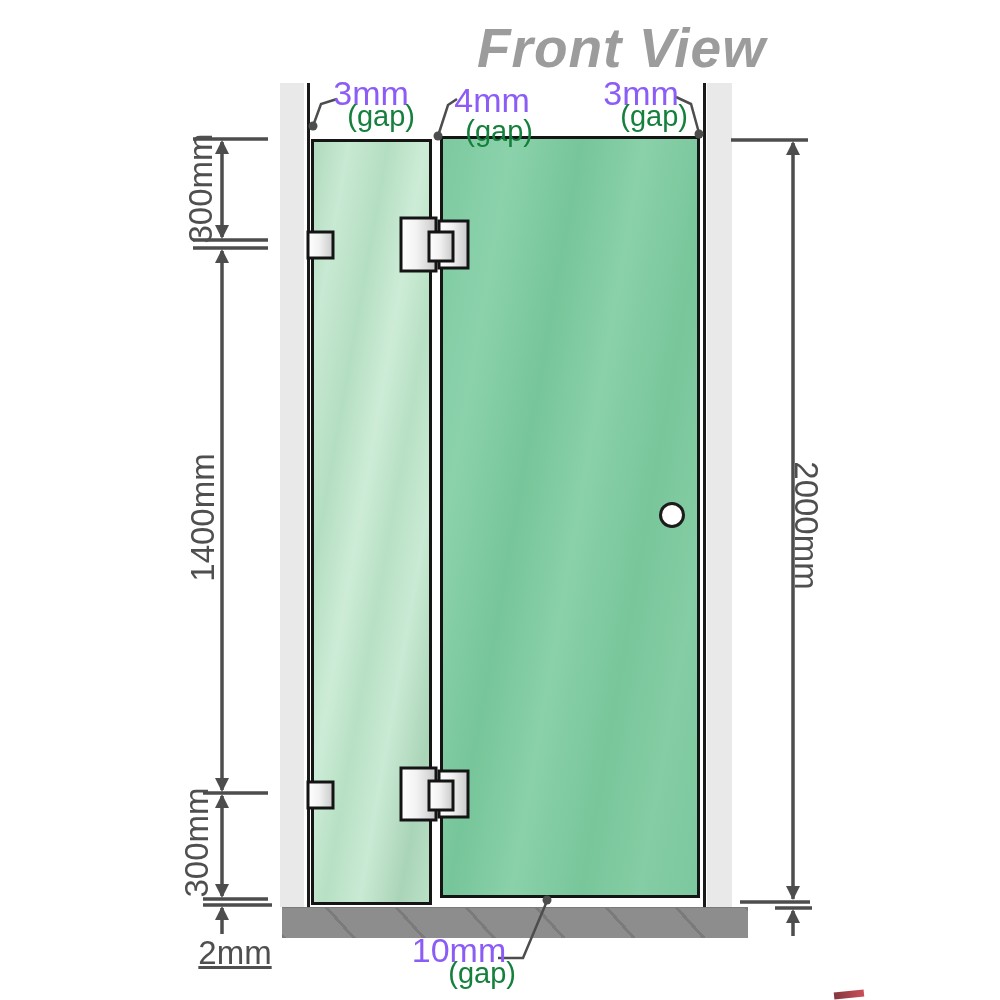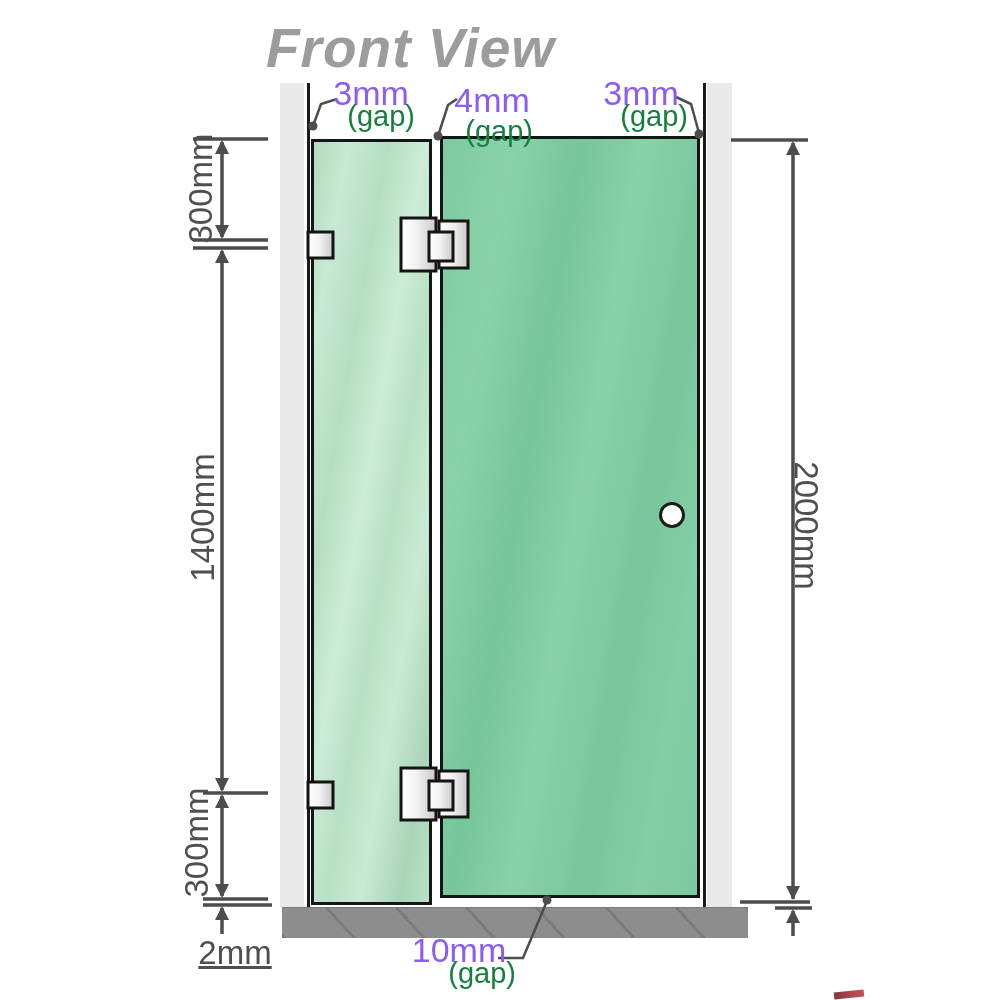--- a/index.html
+++ b/index.html
@@ -2,21 +2,21 @@
 <html><head>
 <meta charset="utf-8">
 <style>
   html,body{margin:0;padding:0;background:#ffffff;}
   #canvas{
     position:relative;width:1000px;height:1000px;background:#ffffff;
     overflow:hidden;font-family:"Liberation Sans",sans-serif;color:#4d4d4d;
   }
   .abs{position:absolute;}
   #title{
-    left:266px;top:16px;width:500px;text-align:left;
+    left:266px;top:16px;width:500px;text-align:right;
     font-size:55px;font-weight:bold;font-style:italic;color:#9c9c9c;
     letter-spacing:1px;white-space:nowrap;
   }
   .wall{background:#e9e9e9;top:83px;height:824px;}
   #wall-left-fill{left:280px;width:24px;}
   #wall-right-fill{left:707px;width:25px;}
   .wall-line{background:#1a1a1a;top:83px;height:824px;width:3px;}
   #wall-left-line{left:307px;}
   #wall-right-line{left:703px;}
   #panel-fixed{

